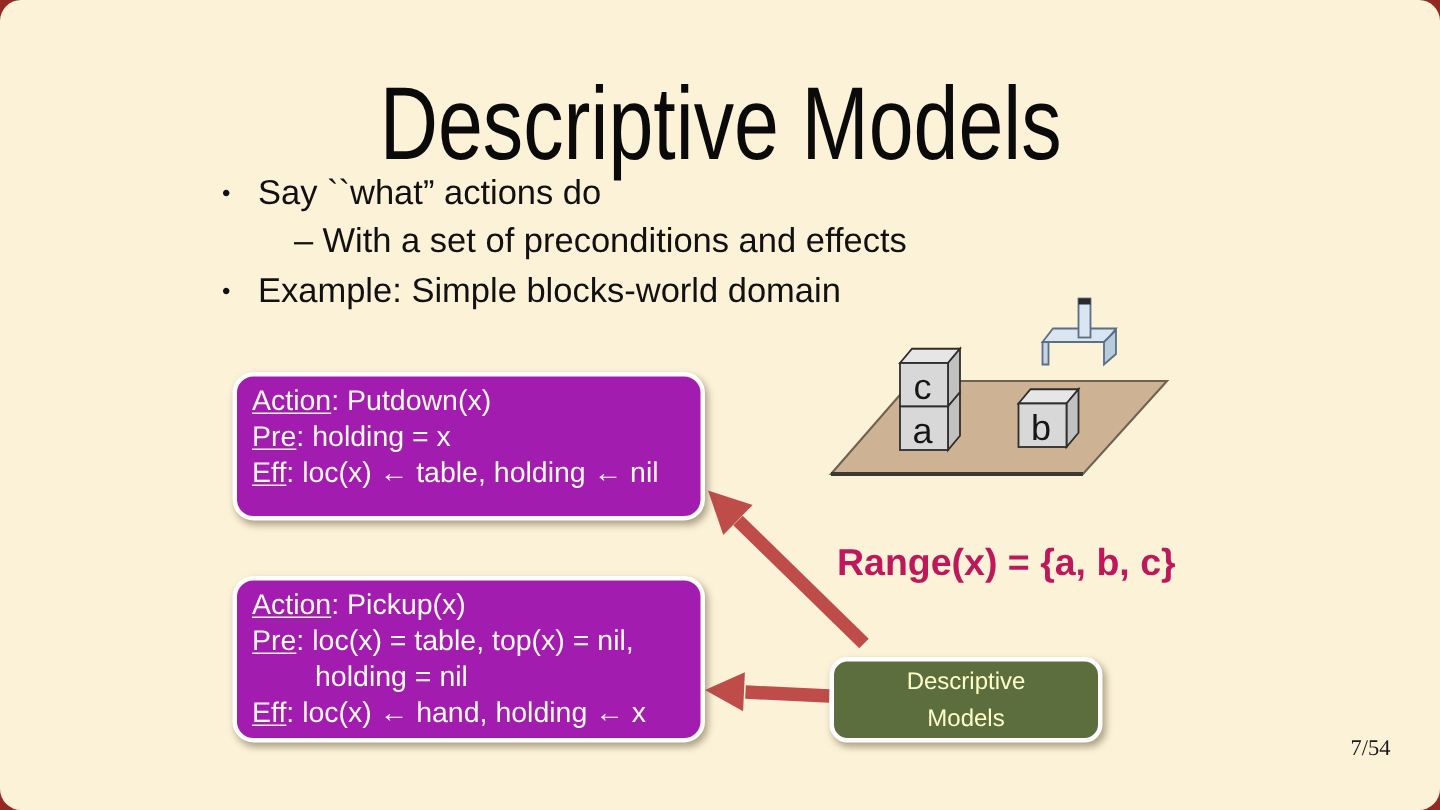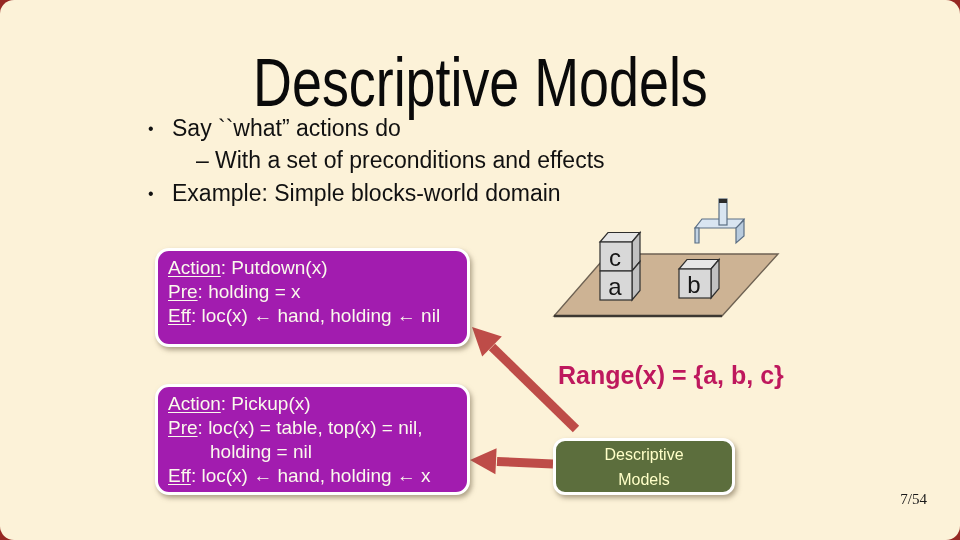--- a/index.html
+++ b/index.html
@@ -126,21 +126,21 @@
       </g>
       <g>
         <line x1="553" y1="464" x2="497" y2="461.4" stroke="#BE4C48" stroke-width="9"></line>
         <polygon points="470,460 496.6,448.2 495.4,474.2" fill="#BE4C48"></polygon>
       </g>
     </svg>
 
     <div class="gbox putdown">
       <div><span class="u">Action</span><span>: Putdown(x)</span></div>
       <div><span class="u">Pre</span><span>: holding = x</span></div>
-      <div><span class="u">Eff</span><span>: loc(x) ← hand, holding ← nil</span></div>
+      <div><span class="u">Eff</span><span>: loc(x) ← table, holding ← nil</span></div>
     </div>
 
     <div class="gbox pickup">
       <div><span class="u">Action</span><span>: Pickup(x)</span></div>
       <div><span class="u">Pre</span><span>: loc(x) = table, top(x) = nil,</span></div>
       <div class="indent"><span>holding = nil</span></div>
       <div><span class="u">Eff</span><span>: loc(x) ← hand, holding ← x</span></div>
     </div>
 
     <div class="range">Range(x) = {a, b, c}</div>

